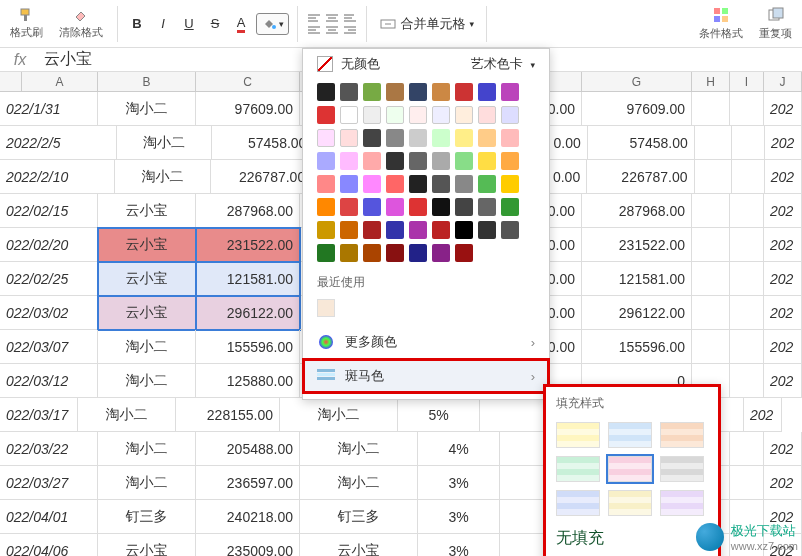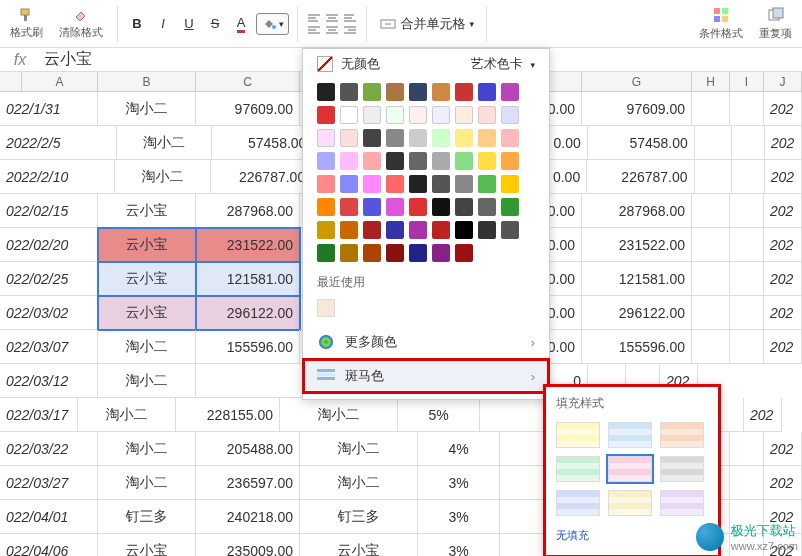--- a/index.html
+++ b/index.html
@@ -61,21 +61,21 @@
 .zebra-icon { width: 18px; height: 14px; }
 .menu-item.boxed { outline: 3px solid #d00; outline-offset: -2px; }
 
 
 .zebra-panel { position: absolute; left: 543px; top: 348px; width: 178px; background: #fff; border: 3px solid #d00; padding: 8px 10px 12px; z-index: 11; box-shadow: 0 2px 10px rgba(0,0,0,0.2); margin-top: 36px; }
 .zebra-title { font-size: 12px; color: #666; margin-bottom: 10px; }
 .zebra-grid { display: flex; flex-wrap: wrap; gap: 8px; margin-bottom: 8px; }
 .zebra-sw { width: 44px; height: 26px; border: 1px solid #ddd; display: flex; flex-direction: column; cursor: pointer; }
 .zebra-sw.sel { outline: 2px solid #3b7dd8; }
 .zebra-sw .stripe { flex: 1; }
-.no-fill { font-size: 11px; color: #1d4ed8; padding-top: 4px; }
+.no-fill { font-size: 16px; color: #14532d; padding-top: 4px; }
 
 
 .watermark { position: absolute; right: 4px; bottom: 4px; display: flex; align-items: center; gap: 7px; font-size: 13px; color: #1a8; z-index: 20; }
 .watermark .logo { width: 28px; height: 28px; background: radial-gradient(circle at 30% 30%, #4ad, #07a); border-radius: 50%; }
 .watermark .url { font-size: 11px; color: #888; display: block; }
 
 svg { display: block; }
 </style>
 </head>
 <body>
@@ -283,20 +283,21 @@
       <div class="cell colE" style="width:82px"></div>
       <div class="cell colF right" style="width:82px">0.00</div>
       <div class="cell colG right" style="width:110px">155596.00</div>
       <div class="cell colH" style="width:38px"></div>
       <div class="cell colI" style="width:34px"></div>
       <div class="cell colJ left" style="width:38px">202</div>
     </div>
     <div class="row">
       <div class="cell colA left" style="width:98px">022/03/12</div>
       <div class="cell colB " style="width:98px">淘小二</div>
+      <div class="cell colC right " style="width:104px">125880.00</div>
       <div class="cell colD" style="width:118px"></div>
       <div class="cell colE" style="width:82px"></div>
       <div class="cell colF right" style="width:82px"></div>
       <div class="cell colG right" style="width:110px">0</div>
       <div class="cell colH" style="width:38px"></div>
       <div class="cell colI" style="width:34px"></div>
       <div class="cell colJ left" style="width:38px">202</div>
     </div>
     <div class="row">
       <div class="cell colA left" style="width:78px">022/03/17</div>

